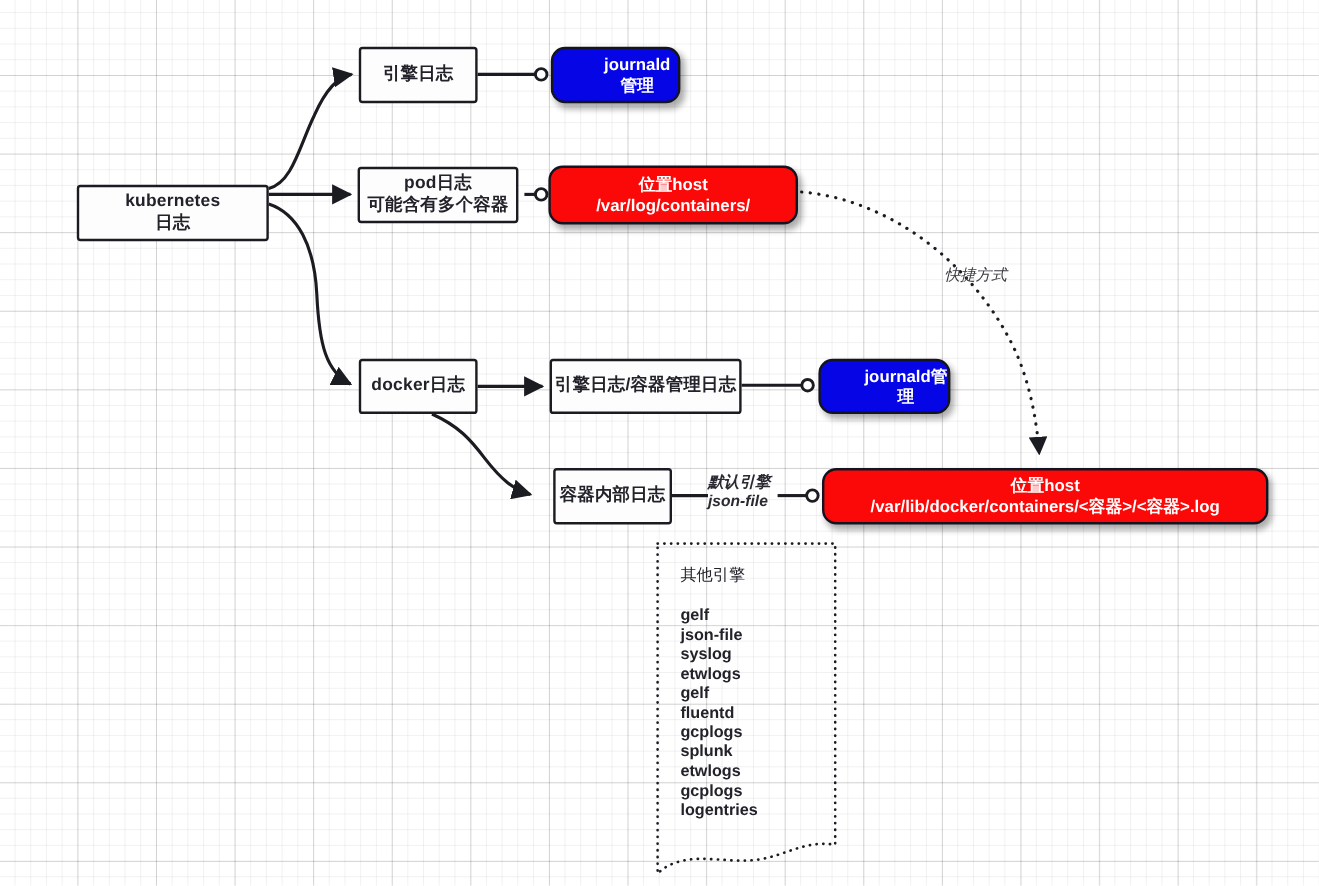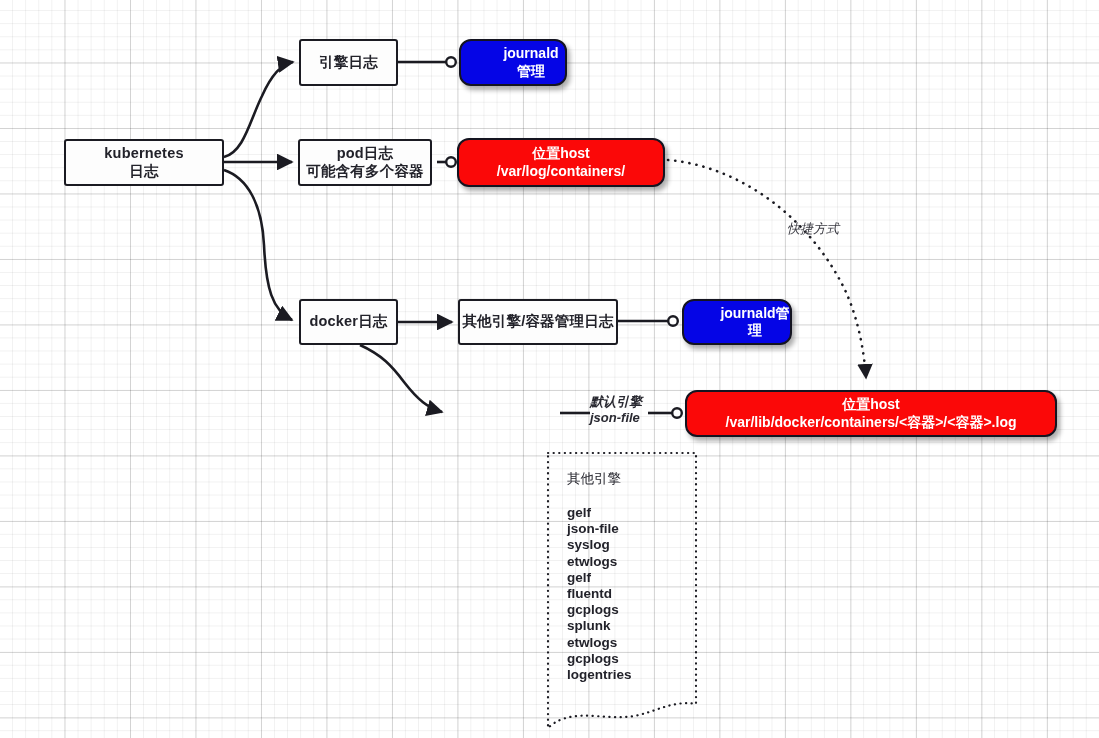--- a/index.html
+++ b/index.html
@@ -155,39 +155,40 @@
     <path d="M 560 413 L 590 413" fill="none" stroke="#1b1b22" stroke-width="2.6"></path>
     <path d="M 648 413 L 672 413" fill="none" stroke="#1b1b22" stroke-width="2.6"></path>
     <circle cx="677" cy="413" r="4.8" fill="#ffffff" stroke="#1b1b22" stroke-width="2.4"></circle>
 
     <path d="M 668 160 C 740 166 810 218 845 290 C 858 318 864 350 866 378" fill="none" stroke="#1b1b22" stroke-width="2.6" stroke-linecap="round" stroke-dasharray="0.2 7" marker-end="url(#arrow-dot)"></path>
 
     <path d="M 548 453 L 696 453 L 696 704 C 672 700 656 712 634 716
              C 610 720 586 712 566 718 C 558 720 552 724 548 728 Z" fill="none" stroke="#1b1b22" stroke-width="2.2" stroke-linecap="round" stroke-dasharray="0.2 5.4"></path>
   </svg>
 
-  <div class="node node-plain" style="left:64px; top:139px; width:160px; height:47px;">kubernetes
+  <div class="node node-plain" style="left:64px; top:154px; width:160px; height:47px;">kubernetes
 日志</div>
 
   <div class="node node-plain" style="left:299px; top:39px; width:99px; height:47px;">引擎日志</div>
 
   <div class="node node-blue" style="left:459px; top:39px; width:108px; height:47px;">journald管理</div>
 
   <div class="node node-plain" style="left:298px; top:139px; width:134px; height:47px;">pod日志
 可能含有多个容器</div>
 
   <div class="node node-red" style="left:457px; top:138px; width:208px; height:49px;">位置host
 /var/log/containers/</div>
 
   <div class="node node-plain" style="left:299px; top:299px; width:99px; height:46px;">docker日志</div>
 
-  <div class="node node-plain" style="left:458px; top:299px; width:160px; height:46px;">其他引擎/容器管理日志</div>
+  <div class="node node-plain" style="left:458px; top:299px; width:160px; height:46px;">引擎日志/容器管理日志</div>
 
   <div class="node node-blue" style="left:682px; top:299px; width:110px; height:46px;">journald管理</div>
 
+  <div class="node node-plain" style="left:461px; top:390px; width:99px; height:47px;">容器内部日志</div>
 
   <div class="node node-red" style="left:685px; top:390px; width:372px; height:47px;">位置host
 /var/lib/docker/containers/&lt;容器&gt;/&lt;容器&gt;.log</div>
 
   <div class="edge-label" style="left:590px; top:394px; width:62px; text-align:left;">默认引擎
 json-file</div>
 
   <div class="edge-label light" style="left:787px; top:221px;">快捷方式</div>
 
   <div id="note">

